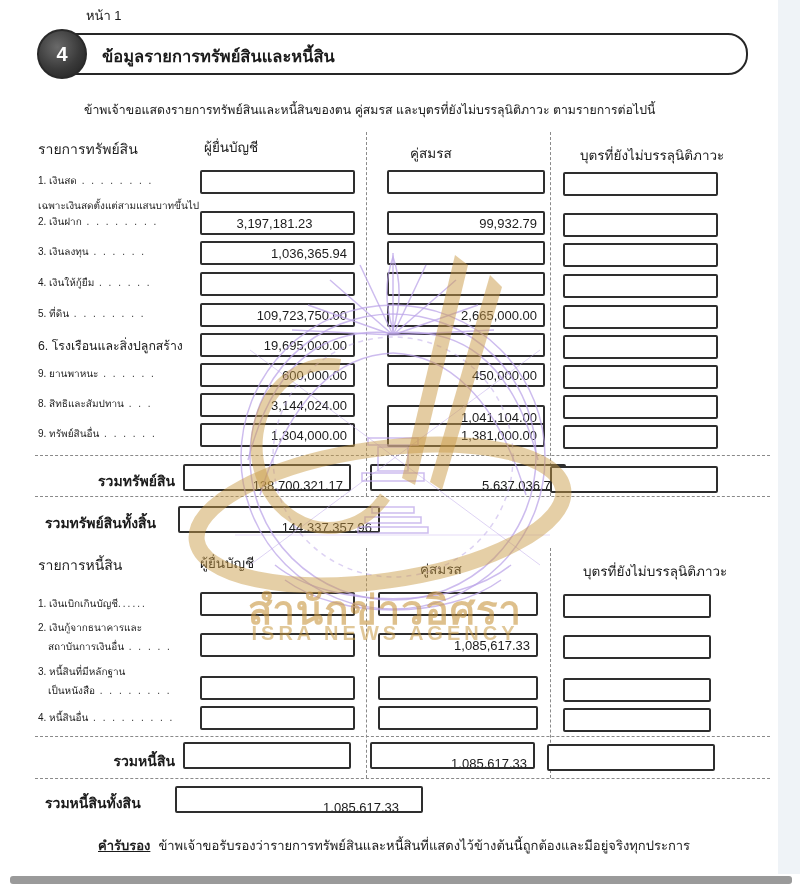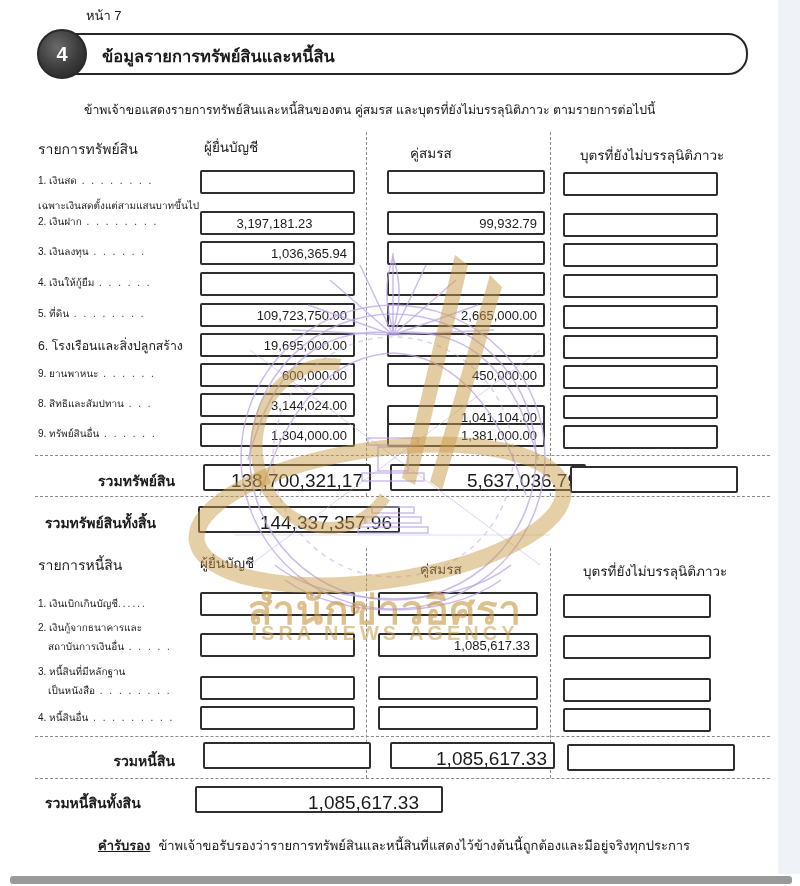--- a/index.html
+++ b/index.html
@@ -25,21 +25,21 @@
   .sec-label{font-size:14px;}
   .col-head{font-size:13.5px;}
   .row-label{font-size:10px;white-space:nowrap;}
   .row-label .dots{letter-spacing:2px;color:#333;}
   .small-note{font-size:10px;color:#222;}
   .box{
     height:24px;border:2px solid #2e2e2e;border-radius:2px;background:#fff;
     box-sizing:border-box;font-size:13px;text-align:right;padding:3px 6px 0 0;
     white-space:nowrap;overflow:hidden;
   }
-  .box.tall{height:27px;padding-top:4px;font-size:19px;margin-left:20px;}
+  .box.tall{height:27px;padding-top:12px;font-size:13px;}
   .vdash{border-left:1px dashed #8a8a8a;width:0;}
   .hdash{border-top:1px dashed #8a8a8a;height:0;}
   .total-label{font-size:14px;font-weight:600;text-align:right;}
   .grand-label{font-size:14px;font-weight:600;}
   .cert{left:98px;top:835px;font-size:13px;white-space:nowrap;}
   .cert .cert-head{font-weight:bold;text-decoration:underline;margin-right:8px;}
 
   .wm{pointer-events:none;}
   .wm-text1{left:225px;top:578px;width:320px;text-align:center;font-size:40px;font-weight:bold;
     color:rgba(201,154,69,0.62);letter-spacing:1px;pointer-events:none;}
@@ -47,21 +47,21 @@
     color:rgba(201,154,69,0.55);letter-spacing:4px;pointer-events:none;}
 </style>
 </head>
 <body>
 
 <div class="page">
 
   <div class="edge-strip"></div>
   <div class="bottom-bar"></div>
 
-  <div class="abs page-label">หน้า 7</div>
+  <div class="abs page-label">หน้า 1</div>
   <div class="abs banner"></div>
   <div class="abs badge">4</div>
   <div class="abs banner-title">ข้อมูลรายการทรัพย์สินและหนี้สิน</div>
   <div class="abs intro">ข้าพเจ้าขอแสดงรายการทรัพย์สินและหนี้สินของตน คู่สมรส และบุตรที่ยังไม่บรรลุนิติภาวะ ตามรายการต่อไปนี้</div>
 
   <div class="abs sec-label" style="left:38px;top:138px;">รายการทรัพย์สิน</div>
   <div class="abs col-head" style="left:204px;top:136px;">ผู้ยื่นบัญชี</div>
   <div class="abs col-head" style="left:410px;top:142px;">คู่สมรส</div>
   <div class="abs col-head" style="left:580px;top:144px;">บุตรที่ยังไม่บรรลุนิติภาวะ</div>
 

